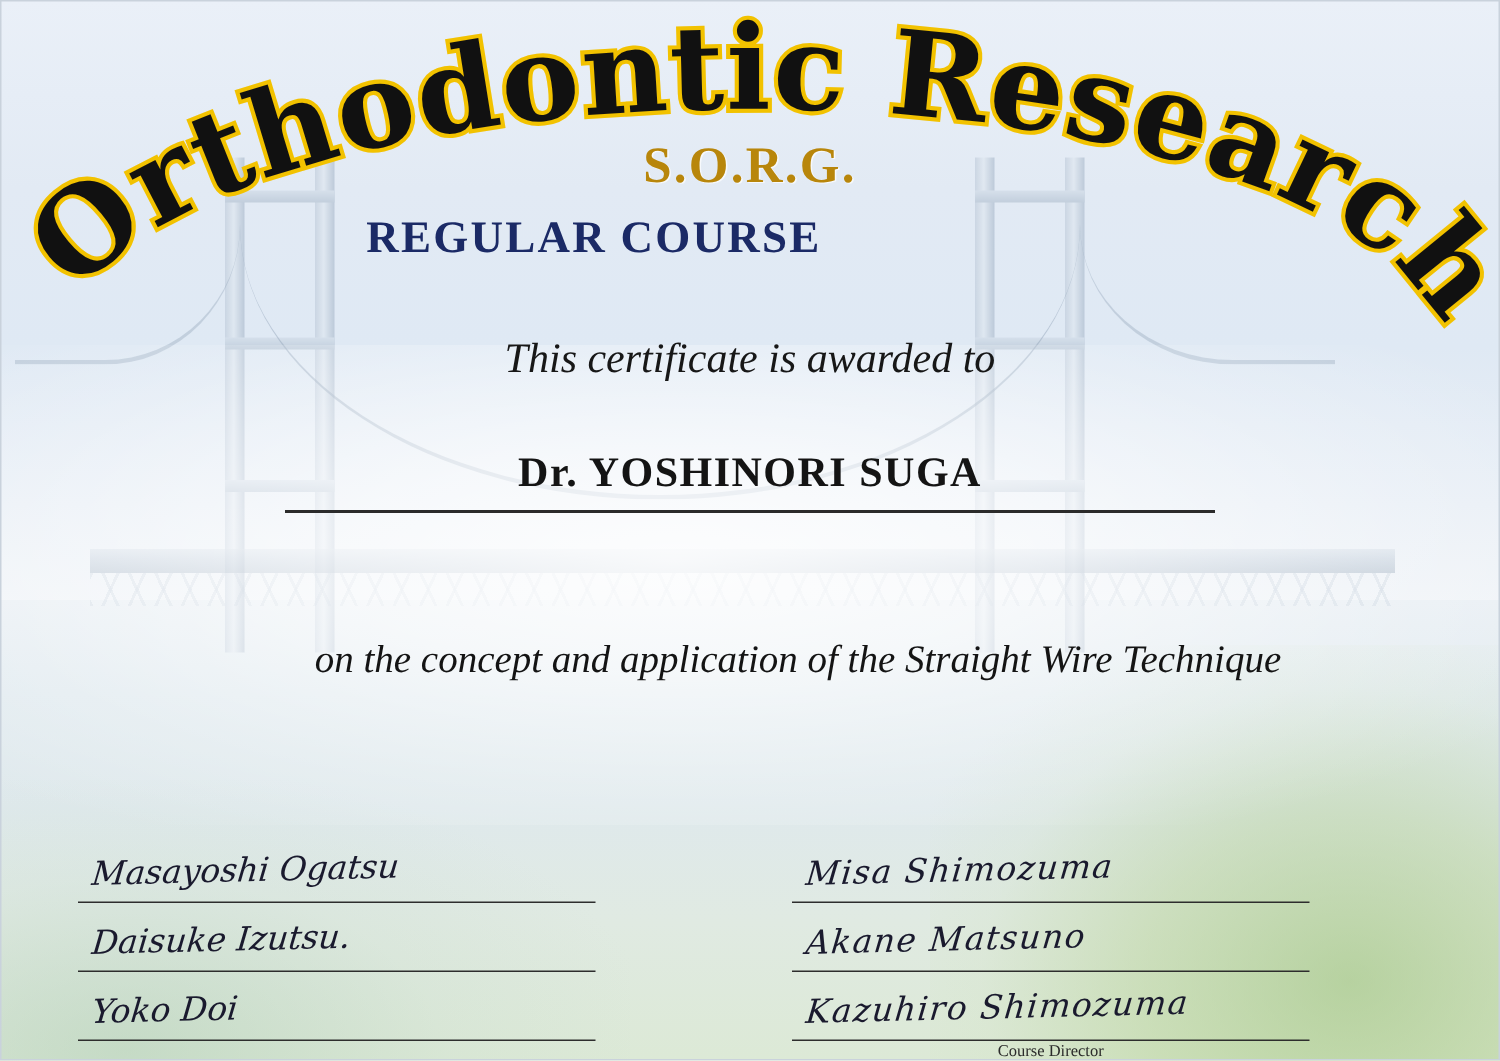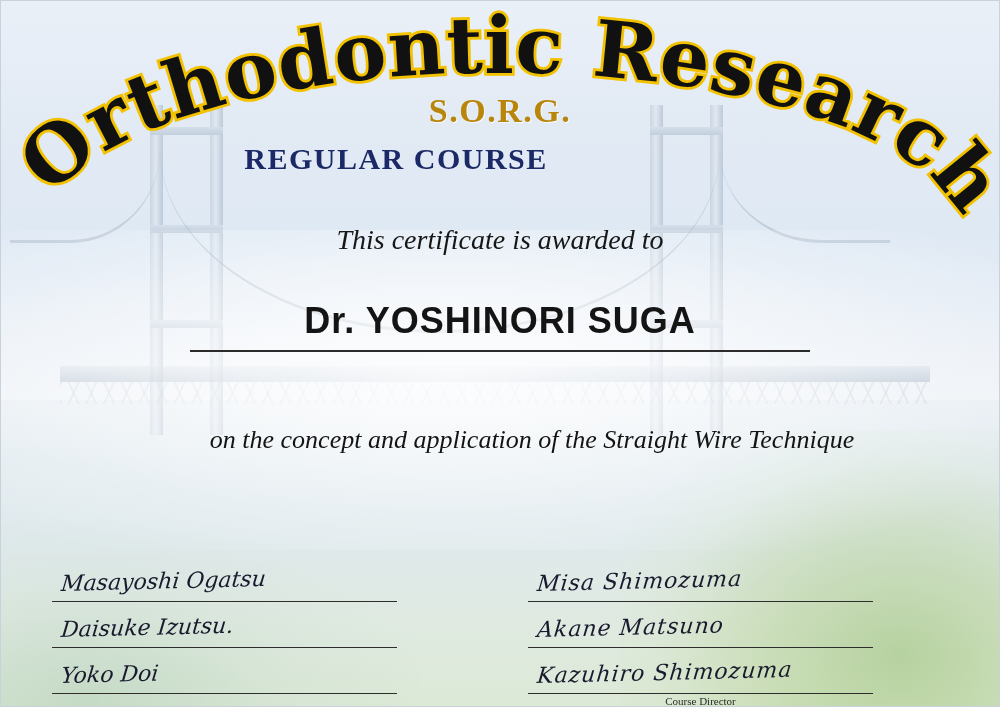--- a/index.html
+++ b/index.html
@@ -171,23 +171,23 @@
     color: #171717;
   }
   .recipient-wrap {
     position: absolute;
     top: 300px;
     left: 190px;
     width: 620px;
     text-align: center;
   }
   .recipient {
-    font-family: Liberation Sans, sans-serif;
+    font-family: Liberation Serif, serif;
     font-weight: bold;
-    font-size: 36px;
+    font-size: 28px;
     letter-spacing: 1px;
     color: #141414;
     padding-bottom: 8px;
   }
   .recipient-rule {
     height: 2px;
     background: #2b2b2b;
     width: 100%;
   }
   .body-line {

